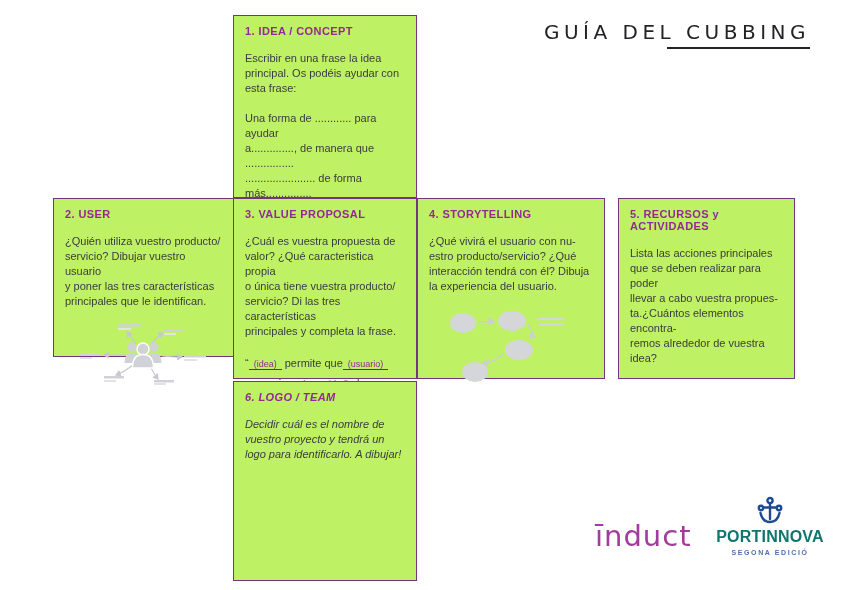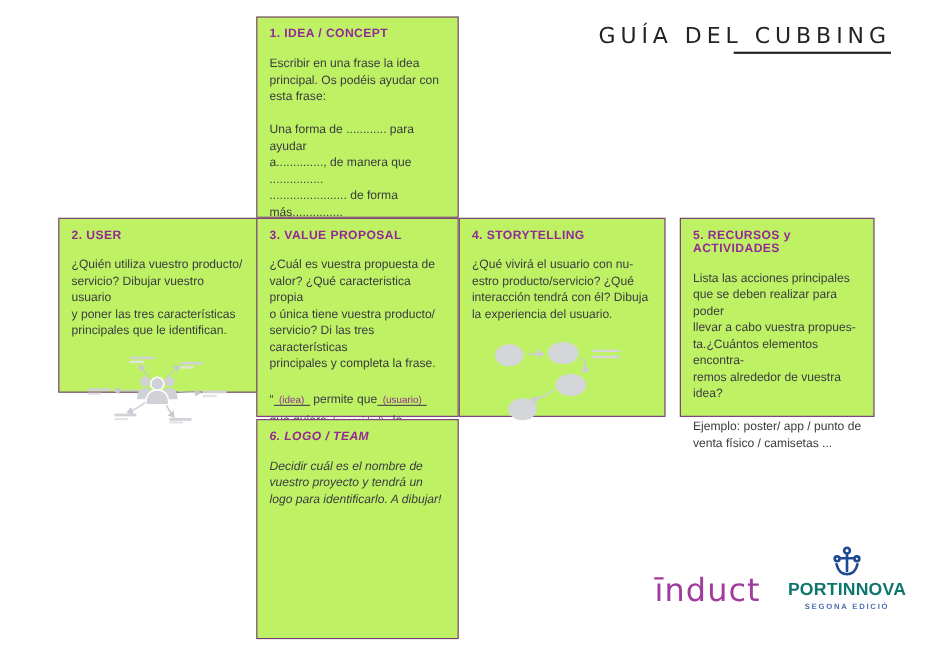--- a/index.html
+++ b/index.html
@@ -154,22 +154,20 @@
     </svg>
   </div>
 
   <div class="box" id="box-recursos">
     <h2>5. RECURSOS y ACTIVIDADES</h2>
     <p class="para">Lista las acciones principales
 que se deben realizar para poder
 llevar a cabo vuestra propues-
 ta.¿Cuántos elementos encontra-
 remos alrededor de vuestra idea?</p>
-    <p class="para">Ejemplo: poster/ app / punto de
-venta físico / camisetas ...</p>
   </div>
 
   <div class="box" id="box-logo">
     <h2>6. LOGO / TEAM</h2>
     <p class="para">Decidir cuál es el nombre de
 vuestro proyecto y tendrá un
 logo para identificarlo. A dibujar!</p>
   </div>
 
   <div id="induct-logo">īnduct</div>

